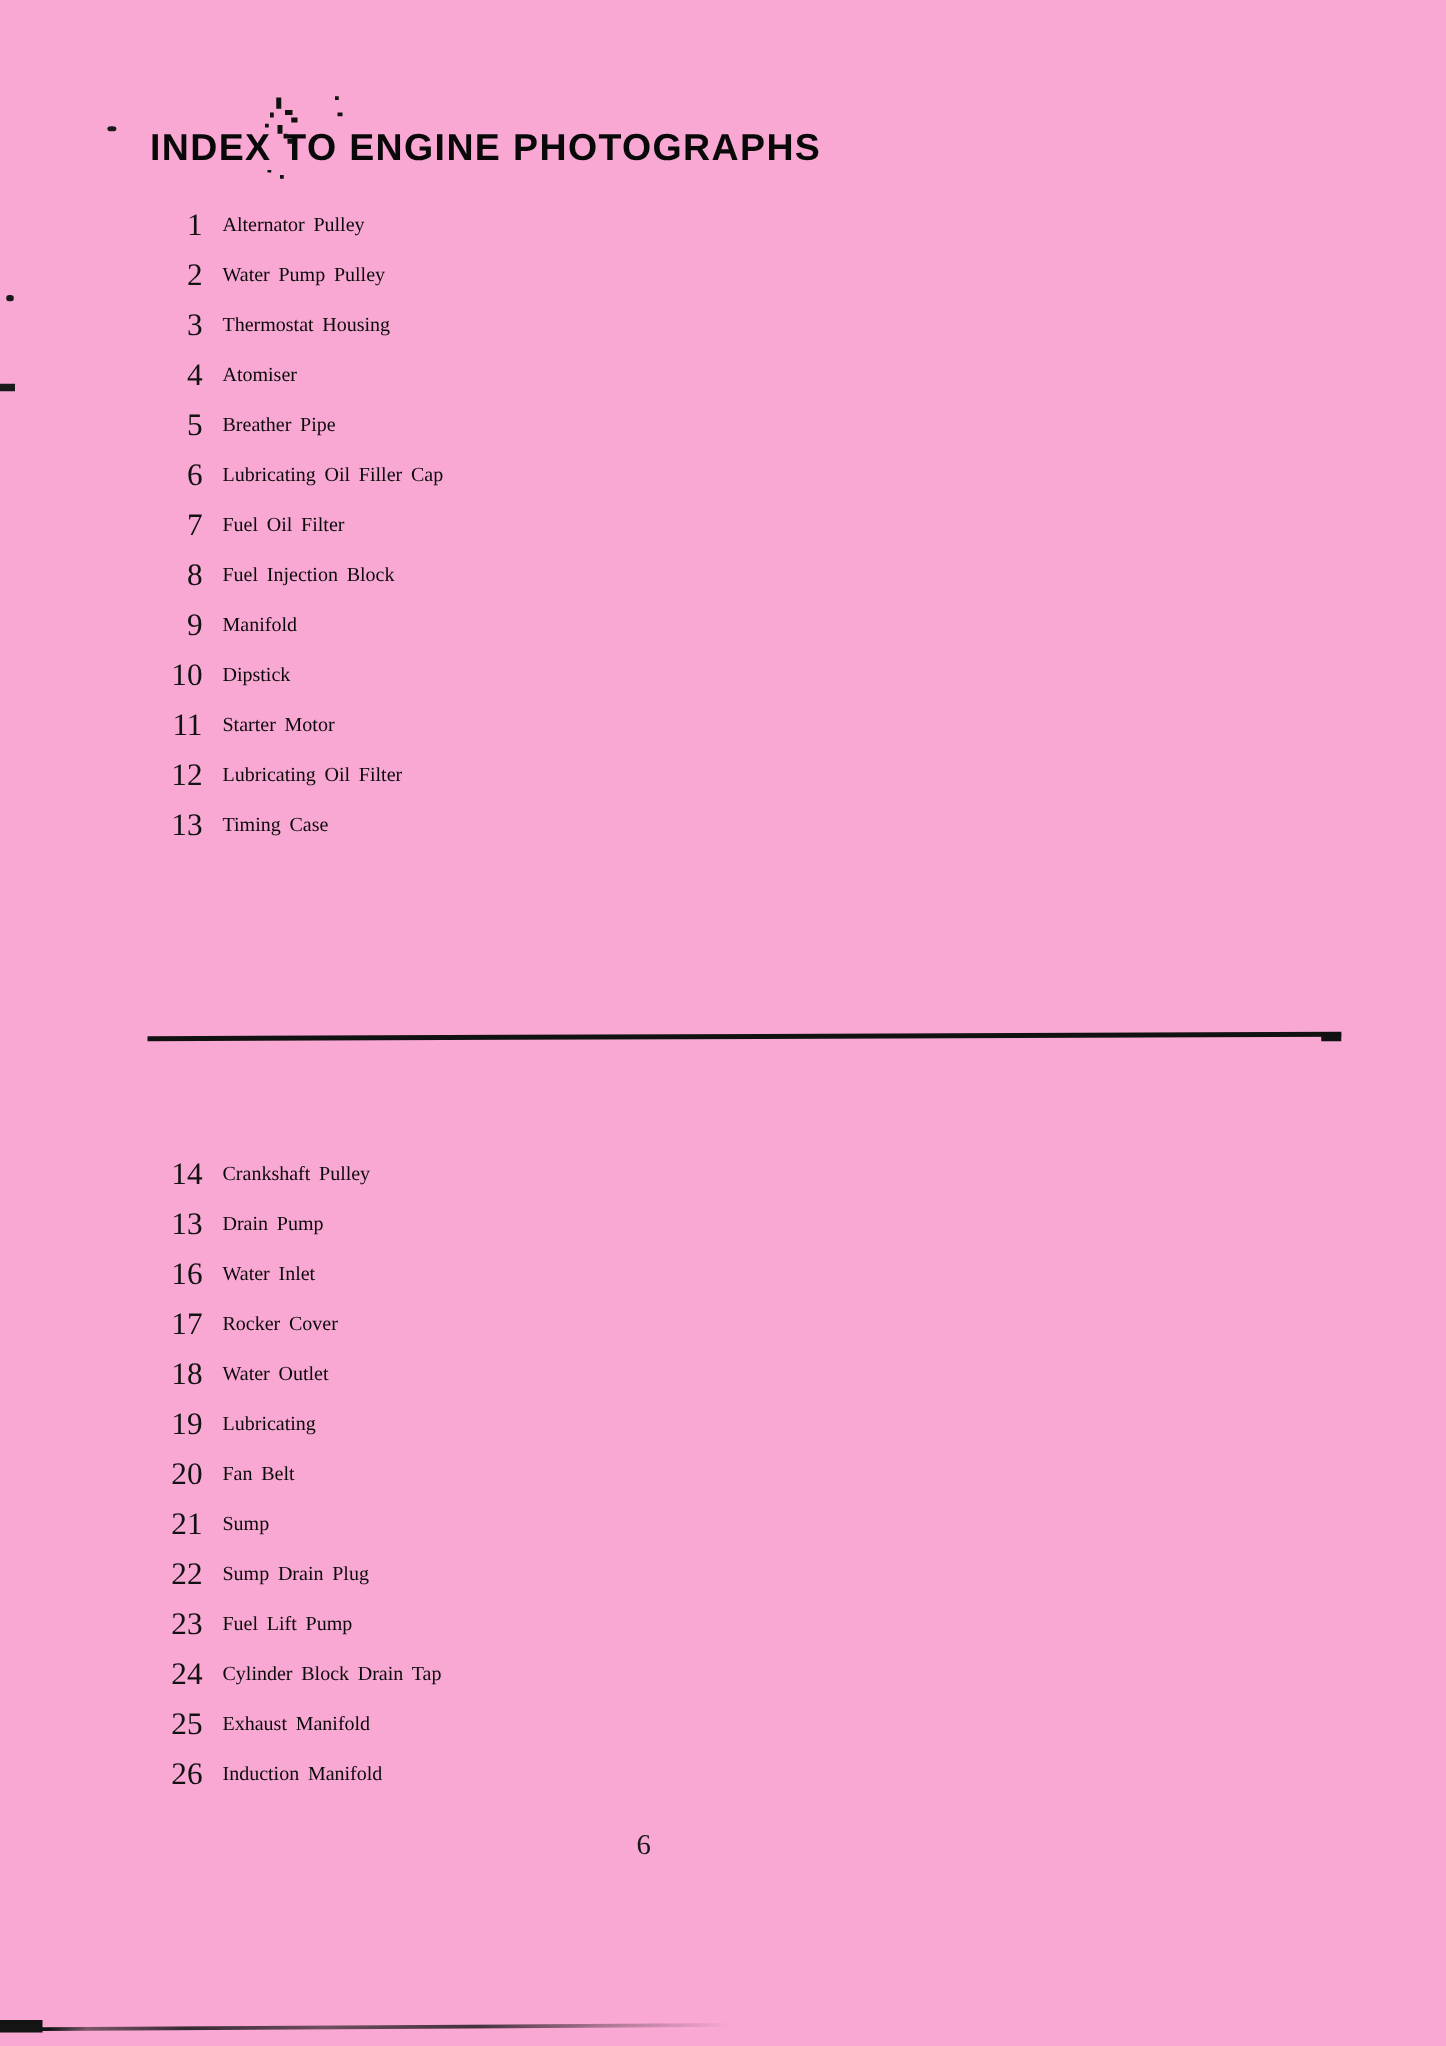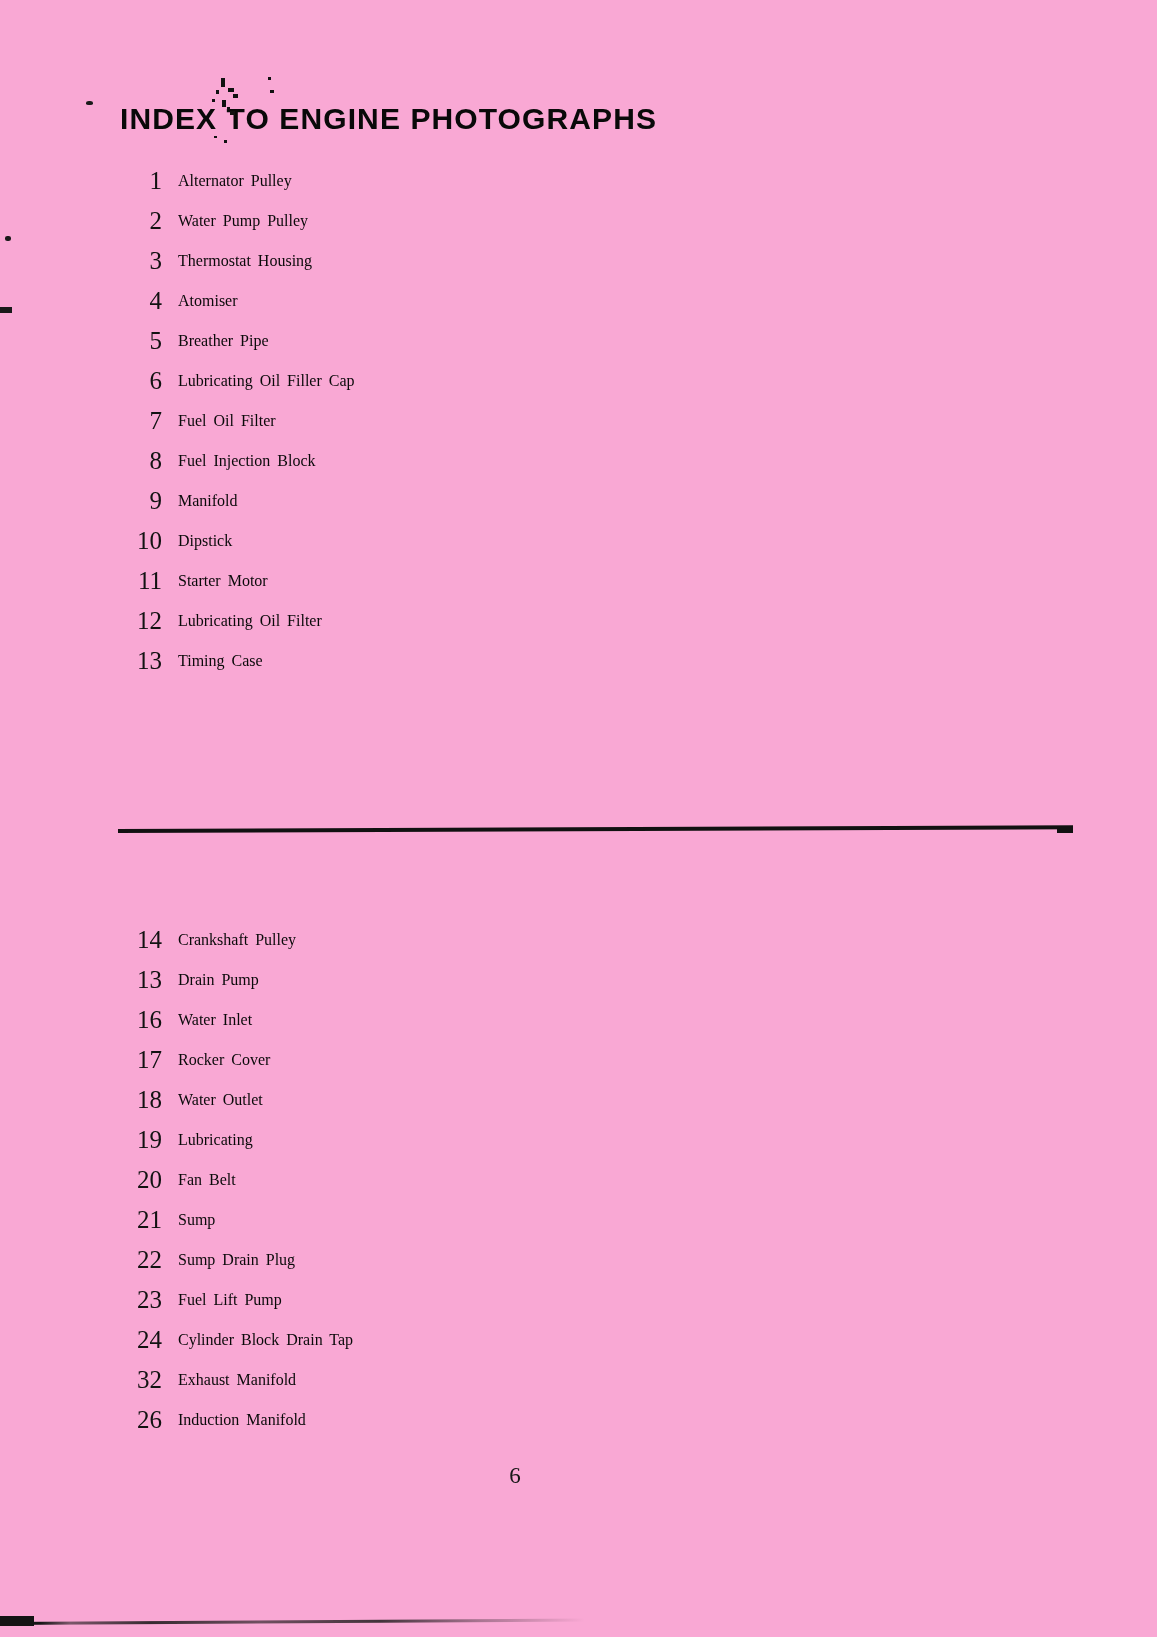--- a/index.html
+++ b/index.html
@@ -268,21 +268,21 @@
     </li>
     <li class="index-item">
       <span class="item-number">23</span>
       <span class="item-label">Fuel Lift Pump</span>
     </li>
     <li class="index-item">
       <span class="item-number">24</span>
       <span class="item-label">Cylinder Block Drain Tap</span>
     </li>
     <li class="index-item">
-      <span class="item-number">32</span>
+      <span class="item-number">25</span>
       <span class="item-label">Exhaust Manifold</span>
     </li>
     <li class="index-item">
       <span class="item-number">26</span>
       <span class="item-label">Induction Manifold</span>
     </li>
   </ul>
 
   <div id="page-number">6</div>
 

